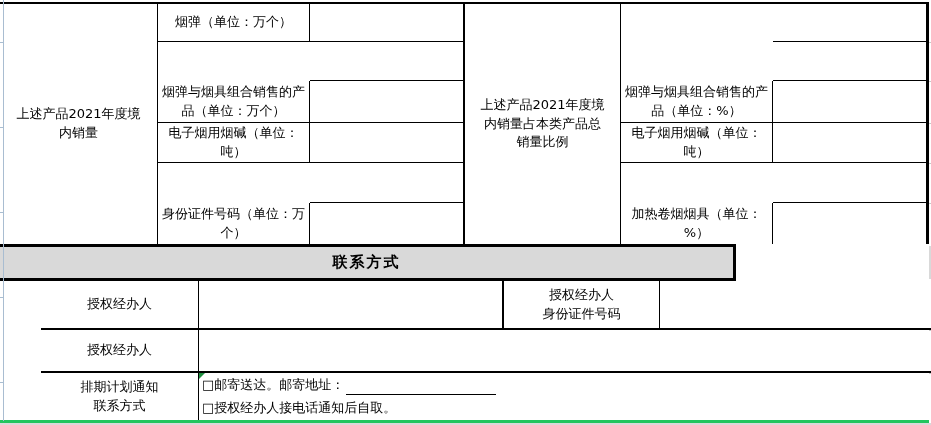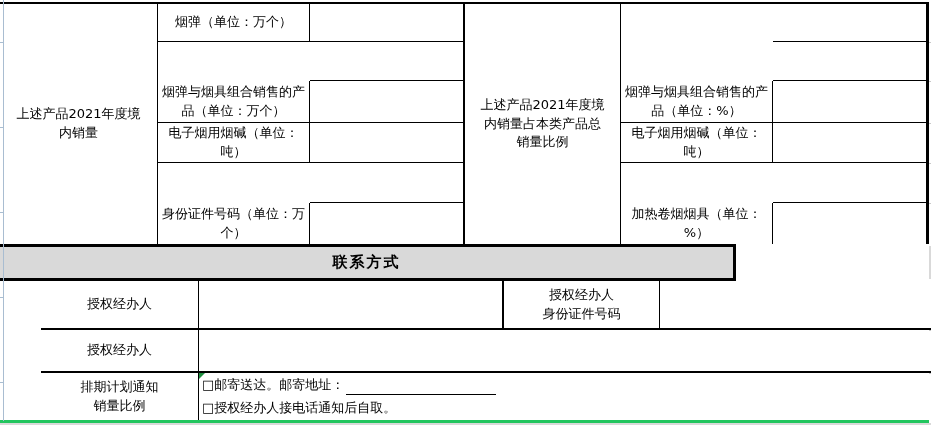--- a/index.html
+++ b/index.html
@@ -112,21 +112,21 @@
       <div class="cell bb2" style="grid-column:1;grid-row:1">授权经办人</div>
       <div class="cell rr2 bb2" style="grid-column:2;grid-row:1"></div>
       <div class="cell bb2" style="grid-column:3;grid-row:1">授权经办人
 身份证件号码</div>
       <div class="cell rr3 bb2" style="grid-column:4;grid-row:1"></div>
 
       <div class="cell bb2" style="grid-column:1;grid-row:2">授权经办人</div>
       <div class="cell rr3 bb2" style="grid-column:2/5;grid-row:2"></div>
 
       <div class="cell nb" style="grid-column:1;grid-row:3">排期计划通知
-销量比例</div>
+联系方式</div>
       <div class="cell rr3 nb delivery" style="grid-column:2/5;grid-row:3">
         <div class="gmark"></div>
         <div class="optline">
           <span>□</span>
             <span>邮寄送达。邮寄地址：</span>
             <span class="blank"></span>
         </div>
         <div class="optline">
           <span>□</span>
             <span>授权经办人接电话通知后自取。</span>

